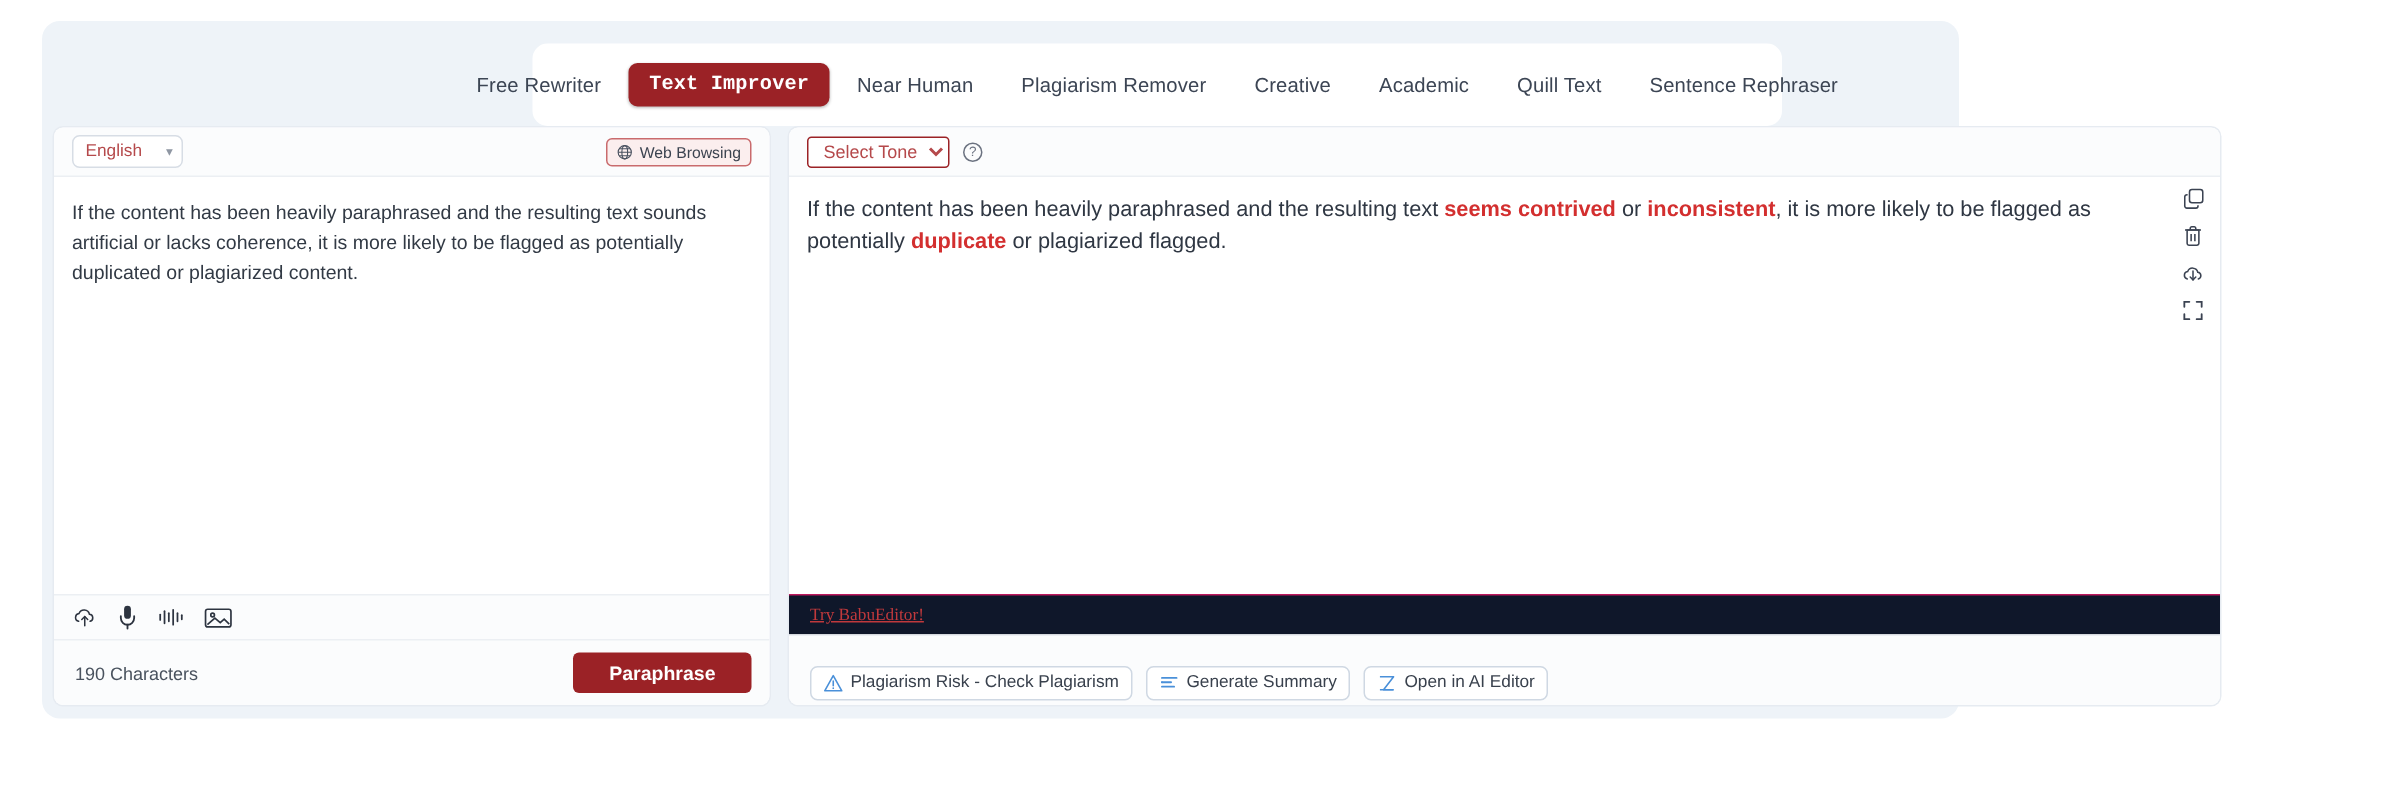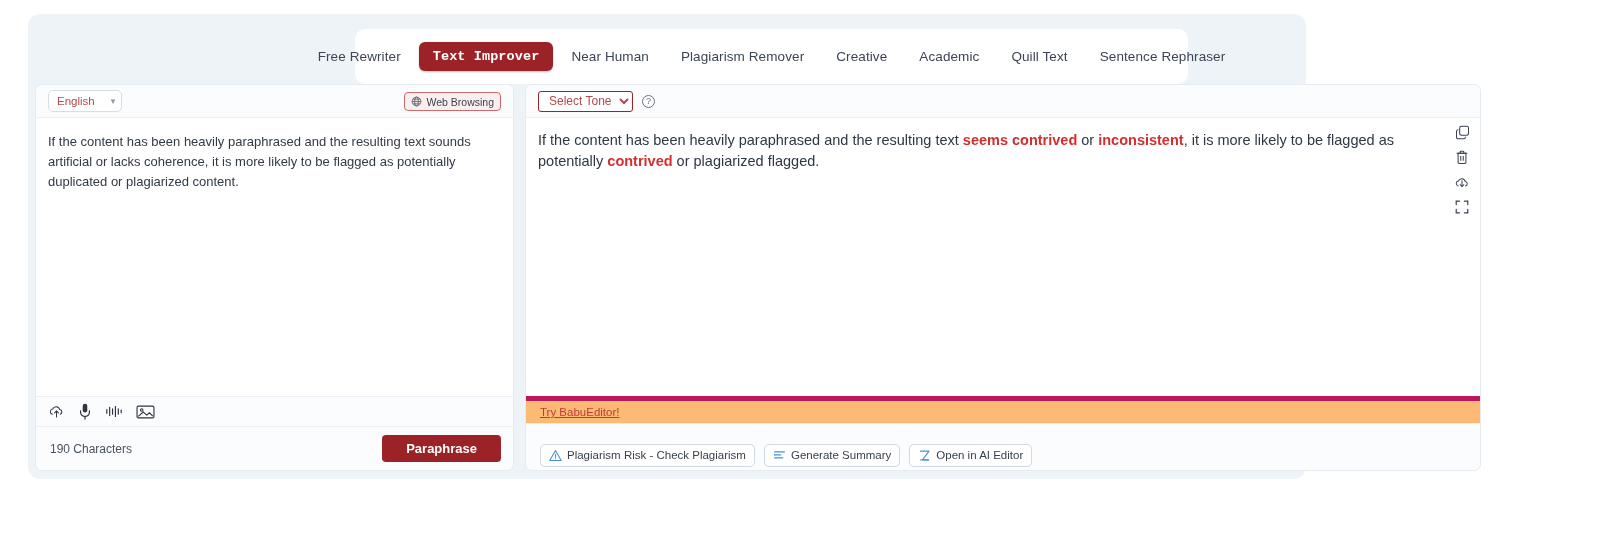--- a/index.html
+++ b/index.html
@@ -209,26 +209,27 @@
     border-radius: 4px;
     height: 27px;
     padding: 0 24px;
     cursor: pointer;
     font-family: "Liberation Sans", sans-serif;
   }
 
   
   .rlinkbar {
     height: 27px;
-    background: #fdba74;
-    border-top: 5px solid #be185d;
+    background: #0f172a;
+    border-top: 1px solid #be185d;
     display: flex;
     align-items: center;
     padding: 0 14px;
     flex-shrink: 0;
+    font-family: Liberation Serif, serif;
   }
   .tryeditor {
     font-size: 11.5px;
     color: #c0393c;
     text-decoration: underline;
     cursor: pointer;
   }
   .rfoot {
     height: 47px;
     background: #fbfcfd;
@@ -331,21 +332,21 @@
     <div class="panel right">
 
       <div class="phead">
         <select class="tone-select">
           <option>Select Tone</option>
         </select>
         <span class="qmark">?</span>
       </div>
 
       <div class="pbody right-body">
-        <span>If the content has been heavily paraphrased and the resulting text </span><span class="hl">seems contrived</span><span> or </span><span class="hl">inconsistent</span><span>, it is more likely to be flagged as potentially </span><span class="hl">contrived</span><span> or plagiarized flagged.</span>
+        <span>If the content has been heavily paraphrased and the resulting text </span><span class="hl">seems contrived</span><span> or </span><span class="hl">inconsistent</span><span>, it is more likely to be flagged as potentially </span><span class="hl">duplicate</span><span> or plagiarized flagged.</span>
 
         <div class="rail">
           <svg width="15" height="15" viewBox="0 0 18 18" fill="none" stroke="#3b4352" stroke-width="1.25">
             <rect x="5.6" y="1.6" width="10.6" height="10.6" rx="2"></rect>
             <path d="M12.4 14.2v.6a1.7 1.7 0 0 1-1.7 1.7H3.5a1.7 1.7 0 0 1-1.7-1.7V7.5a1.7 1.7 0 0 1 1.7-1.7h.6"></path>
           </svg>
           <svg width="14" height="15" viewBox="0 0 16 18" fill="none" stroke="#3b4352" stroke-width="1.25">
             <line x1="1.6" y1="4" x2="14.4" y2="4"></line>
             <path d="M3.3 4h9.4v10.6a1.6 1.6 0 0 1-1.6 1.6H4.9a1.6 1.6 0 0 1-1.6-1.6z"></path>
             <path d="M5.8 4V2.6a1.2 1.2 0 0 1 1.2-1.2h2a1.2 1.2 0 0 1 1.2 1.2V4"></path>

